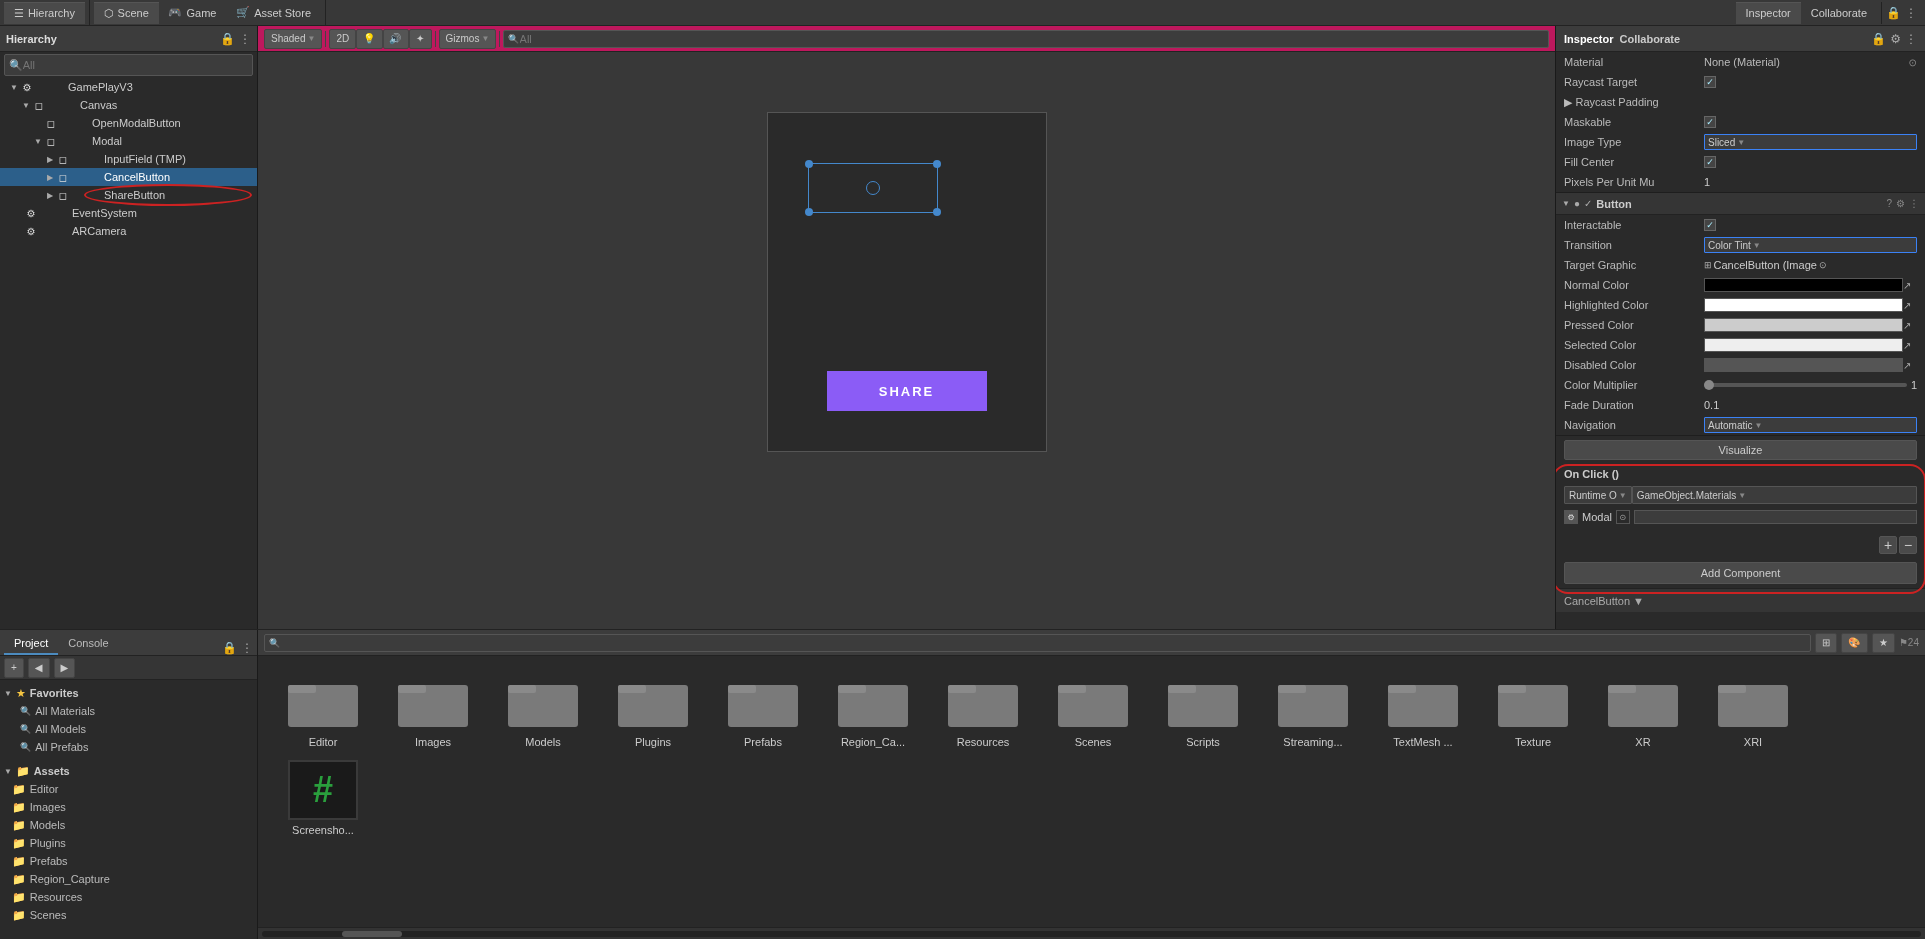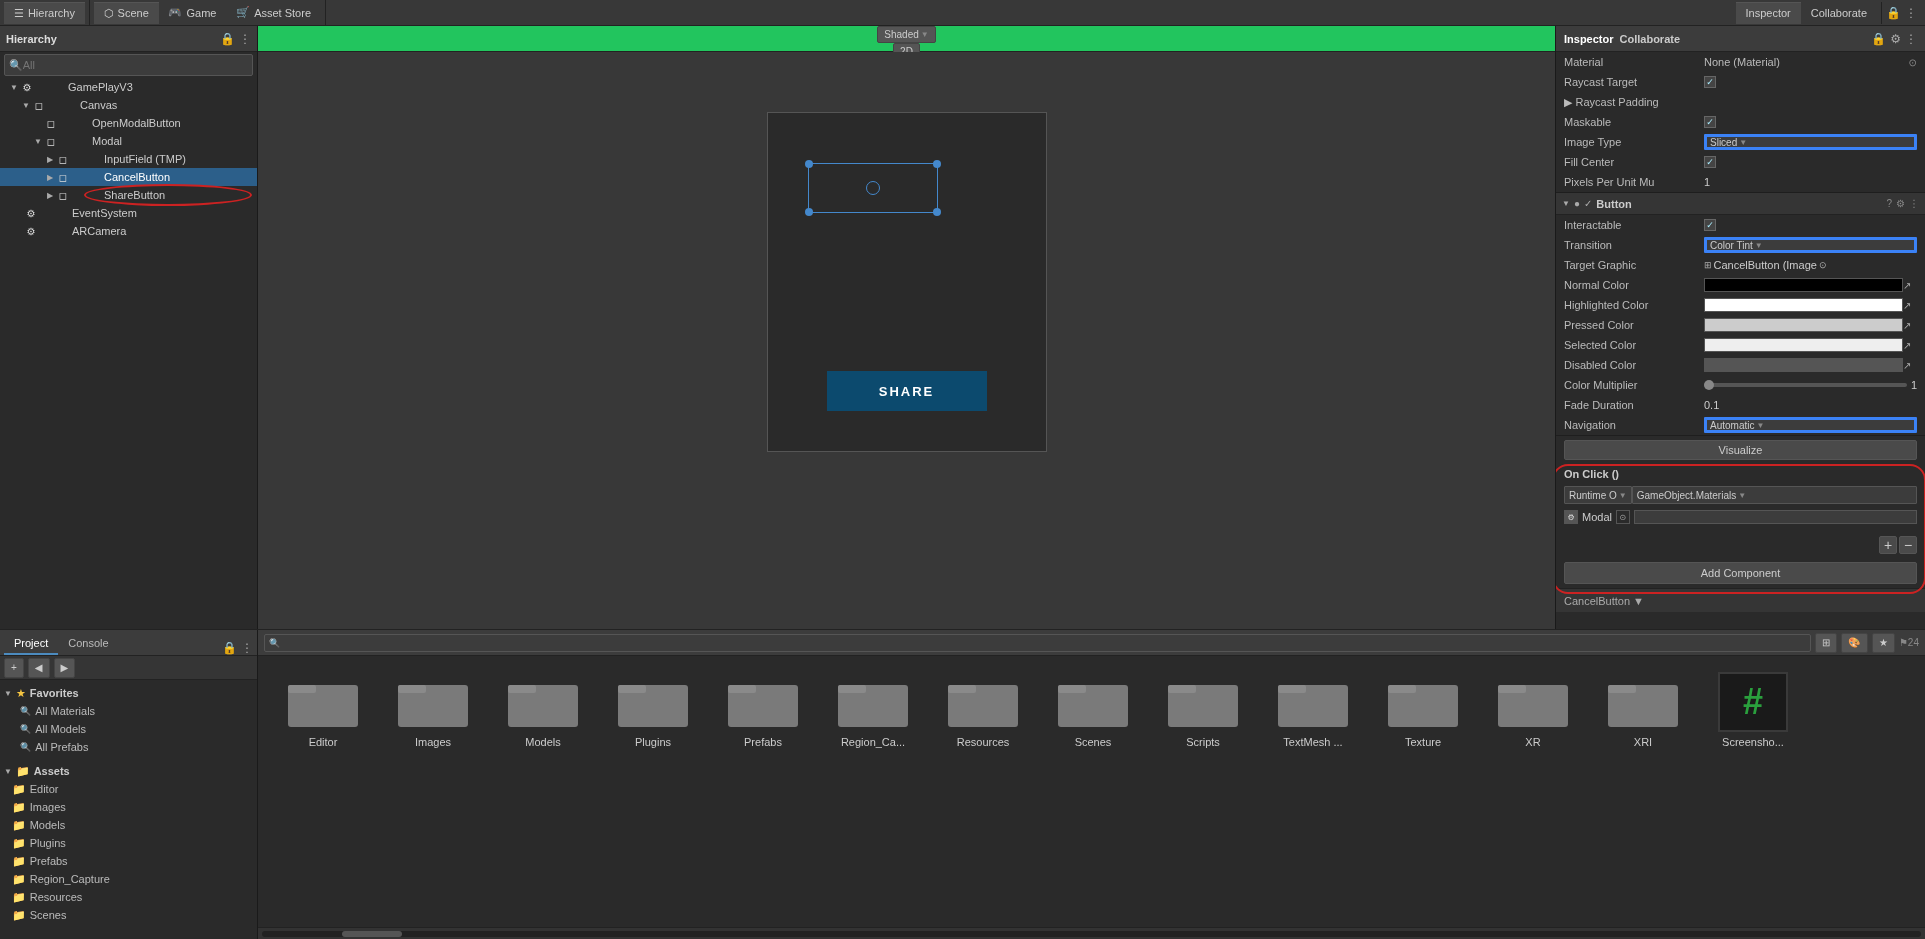--- a/index.html
+++ b/index.html
@@ -29,38 +29,38 @@
     .tree-item { display: flex; align-items: center; height: 18px; padding-left: 4px; cursor: pointer; }
     .tree-item.selected { background: #2c5f8a; }
     .tree-indent { display: inline-block; }
     .tree-arrow { width: 12px; display: inline-flex; align-items: center; justify-content: center; font-size: 8px; color: #aaa; }
     .tree-icon { width: 14px; height: 14px; display: inline-flex; align-items: center; justify-content: center; margin-right: 2px; font-size: 10px; }
     .tree-label { font-size: 11px; color: #ccc; margin-left: 32px; }
     .tree-item.selected .tree-label { color: #fff; }
 
     
     .scene-panel { flex: 1; background: #3c3c3c; display: flex; flex-direction: column; }
-    .scene-toolbar { height: 26px; background: #22c55e; border-bottom: 1px solid #222; display: flex; align-items: center; padding: 0 6px; gap: 0; flex-direction: column; }
+    .scene-toolbar { height: 26px; background: #be185d; border-bottom: 1px solid #222; display: flex; align-items: center; padding: 0 6px; gap: 0; }
     .scene-viewport { flex: 1; background: #383838; position: relative; display: flex; align-items: flex-start; justify-content: center; padding-top: 20px; }
     .canvas-frame { width: 280px; height: 340px; border: 1px solid #555; background: #2a2a2a; position: relative; margin-top: 40px; }
-    .share-button-preview { position: absolute; bottom: 40px; left: 50%; transform: translateX(-50%); width: 160px; height: 40px; background: #0c4a6e; display: flex; align-items: center; justify-content: center; color: #fff; font-size: 13px; font-weight: 700; letter-spacing: 2px; }
+    .share-button-preview { position: absolute; bottom: 40px; left: 50%; transform: translateX(-50%); width: 160px; height: 40px; background: #8b5cf6; display: flex; align-items: center; justify-content: center; color: #fff; font-size: 13px; font-weight: 700; letter-spacing: 2px; }
     .selection-handle { position: absolute; width: 8px; height: 8px; background: #4488cc; border-radius: 50%; }
     .selection-box { position: absolute; border: 1px solid #4488cc; }
 
     
     .inspector-panel { width: 370px; background: #2a2a2a; border-left: 1px solid #1a1a1a; display: flex; flex-direction: column; overflow-y: auto; flex-shrink: 0; }
     .inspector-header { height: 26px; background: #3c3c3c; border-bottom: 1px solid #222; display: flex; align-items: center; padding: 0 8px; gap: 6px; flex-shrink: 0; }
     .inspector-tab { font-size: 11px; font-weight: 600; color: #ccc; cursor: pointer; }
     .inspector-tab.active { color: #fff; }
     .insp-section { border-bottom: 1px solid #1e1e1e; }
     .insp-row { display: flex; align-items: center; height: 20px; padding: 0 8px; }
     .insp-label { width: 140px; font-size: 11px; color: #bbb; flex-shrink: 0; }
     .insp-value { flex: 1; font-size: 11px; color: #ccc; display: flex; align-items: center; gap: 4px; }
     .insp-checkbox { width: 12px; height: 12px; border: 1px solid #666; background: #444; display: flex; align-items: center; justify-content: center; font-size: 9px; color: #aef; }
-    .insp-dropdown { background: #3c3c3c; border: 3px solid #3b82f6; color: #ccc; font-size: 10px; padding: 1px 3px; cursor: pointer; display: flex; align-items: center; gap: 2px; height: 16px; border-radius: 1px; }
+    .insp-dropdown { background: #3c3c3c; border: 1px solid #3b82f6; color: #ccc; font-size: 10px; padding: 1px 3px; cursor: pointer; display: flex; align-items: center; gap: 2px; height: 16px; border-radius: 1px; }
     .insp-dropdown-arrow { font-size: 8px; color: #888; }
     .color-swatch { flex: 1; height: 14px; border: 1px solid #555; position: relative; cursor: pointer; }
     .color-expand { width: 14px; height: 14px; border: none; background: none; color: #aaa; font-size: 10px; cursor: pointer; display: flex; align-items: center; }
     .section-header { height: 22px; background: #353535; display: flex; align-items: center; padding: 0 6px; gap: 4px; cursor: pointer; border-bottom: 1px solid #222; }
     .section-arrow { font-size: 8px; color: #aaa; }
     .section-title { font-size: 11px; font-weight: 600; color: #ccc; }
     .insp-text-val { font-size: 11px; color: #ccc; }
     .visualize-btn { margin: 4px 8px; height: 20px; background: #4a4a4a; border: 1px solid #555; color: #ccc; font-size: 11px; cursor: pointer; border-radius: 2px; display: flex; align-items: center; justify-content: center; }
     .onclick-section { padding: 4px 8px; }
     .onclick-header { font-size: 11px; font-weight: 600; color: #ccc; margin-bottom: 4px; }
@@ -625,20 +625,29 @@
           <span class="asset-label">Scripts</span>
         </div>
 
         <div class="asset-item">
           <div class="folder-big">
             <svg width="70" height="55" viewBox="0 0 70 55">
                 <rect x="0" y="10" width="70" height="42" rx="3" fill="#7a7a7a"></rect>
                 <rect x="0" y="10" width="28" height="8" rx="2" fill="#8a8a8a"></rect>
               </svg>
           </div>
+          <span class="asset-label">Streaming...</span>
+        </div>
+        <div class="asset-item">
+          <div class="folder-big">
+            <svg width="70" height="55" viewBox="0 0 70 55">
+                <rect x="0" y="10" width="70" height="42" rx="3" fill="#7a7a7a"></rect>
+                <rect x="0" y="10" width="28" height="8" rx="2" fill="#8a8a8a"></rect>
+              </svg>
+          </div>
           <span class="asset-label">TextMesh ...</span>
         </div>
         <div class="asset-item">
           <div class="folder-big">
             <svg width="70" height="55" viewBox="0 0 70 55">
                 <rect x="0" y="10" width="70" height="42" rx="3" fill="#7a7a7a"></rect>
                 <rect x="0" y="10" width="28" height="8" rx="2" fill="#8a8a8a"></rect>
               </svg>
           </div>
           <span class="asset-label">Texture</span>

